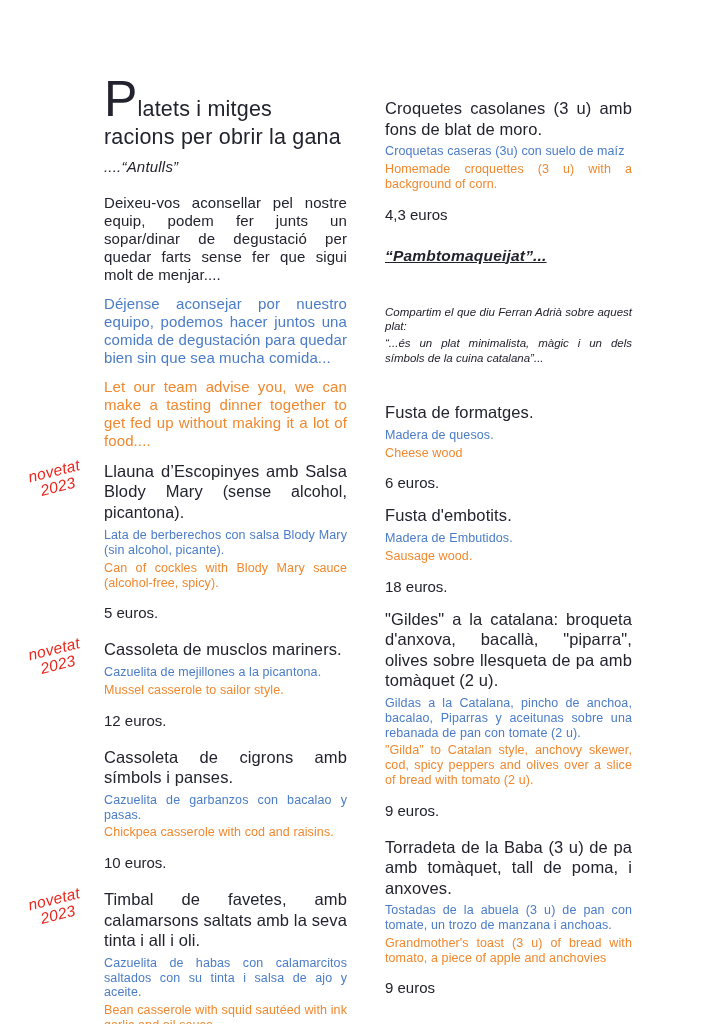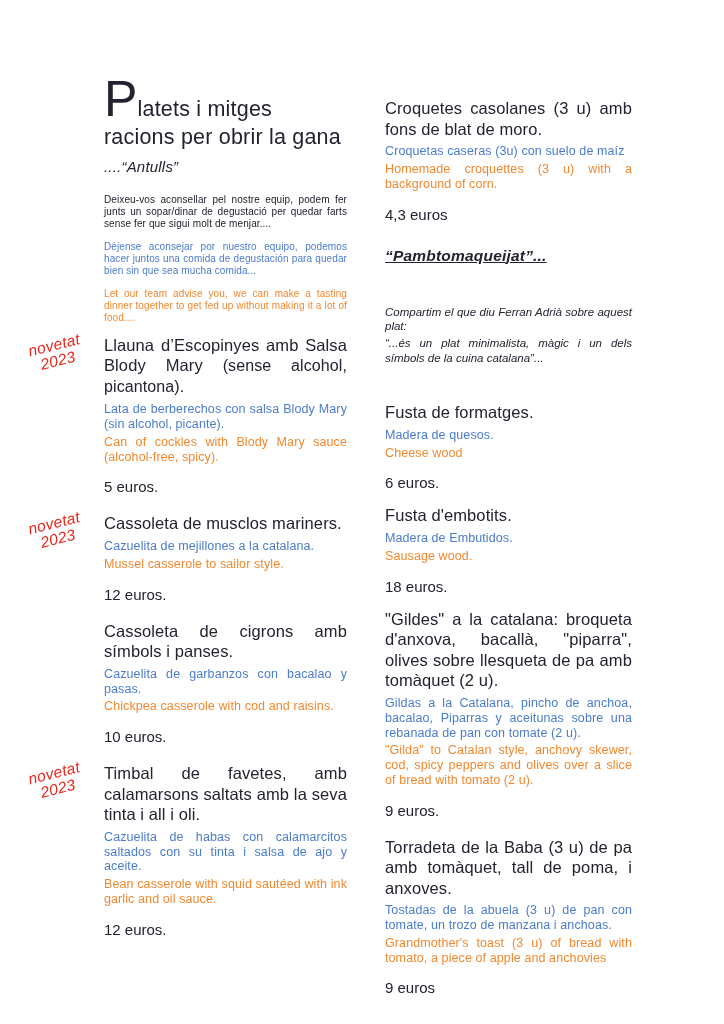--- a/index.html
+++ b/index.html
@@ -21,21 +21,21 @@
     color:var(--dark,#232330);
     font-size:21.5px;
     line-height:1.3;
     letter-spacing:.2px;
     margin-bottom:14px;
   }
   .title .initial { font-size:50px; line-height:0; }
   .title .suffix  { font-size:15px; font-style:italic; }
 
   p.para {
-    font-size:10px;
+    font-size:15px;
     line-height:1.2;
     text-align:justify;
     margin-bottom:11px;
     letter-spacing:.1px;
   }
   .ca { color:var(--dark,#232330); }
   .es { color:var(--blue,#4a7cc7); }
   .en { color:var(--orange,#f0882e); }
 
   .intro-en { margin-bottom:42px; }
@@ -121,21 +121,21 @@
       <p class="tr en">Can of cockles with Blody Mary sauce (alcohol-free, spicy).</p>
       <p class="price">5 euros.</p>
     </article>
 
     <article class="item">
       <span class="novetat">
         <span>novetat</span>
         <span>2023</span>
       </span>
       <h3 class="name">Cassoleta de musclos mariners.</h3>
-      <p class="tr es">Cazuelita de mejillones a la catalana.</p>
+      <p class="tr es">Cazuelita de mejillones a la picantona.</p>
       <p class="tr en">Mussel casserole to sailor style.</p>
       <p class="price">12 euros.</p>
     </article>
 
     <article class="item">
       <h3 class="name">Cassoleta de cigrons amb símbols i panses.</h3>
       <p class="tr es">Cazuelita de garbanzos con bacalao y pasas.</p>
       <p class="tr en">Chickpea casserole with cod and raisins.</p>
       <p class="price">10 euros.</p>
     </article>

